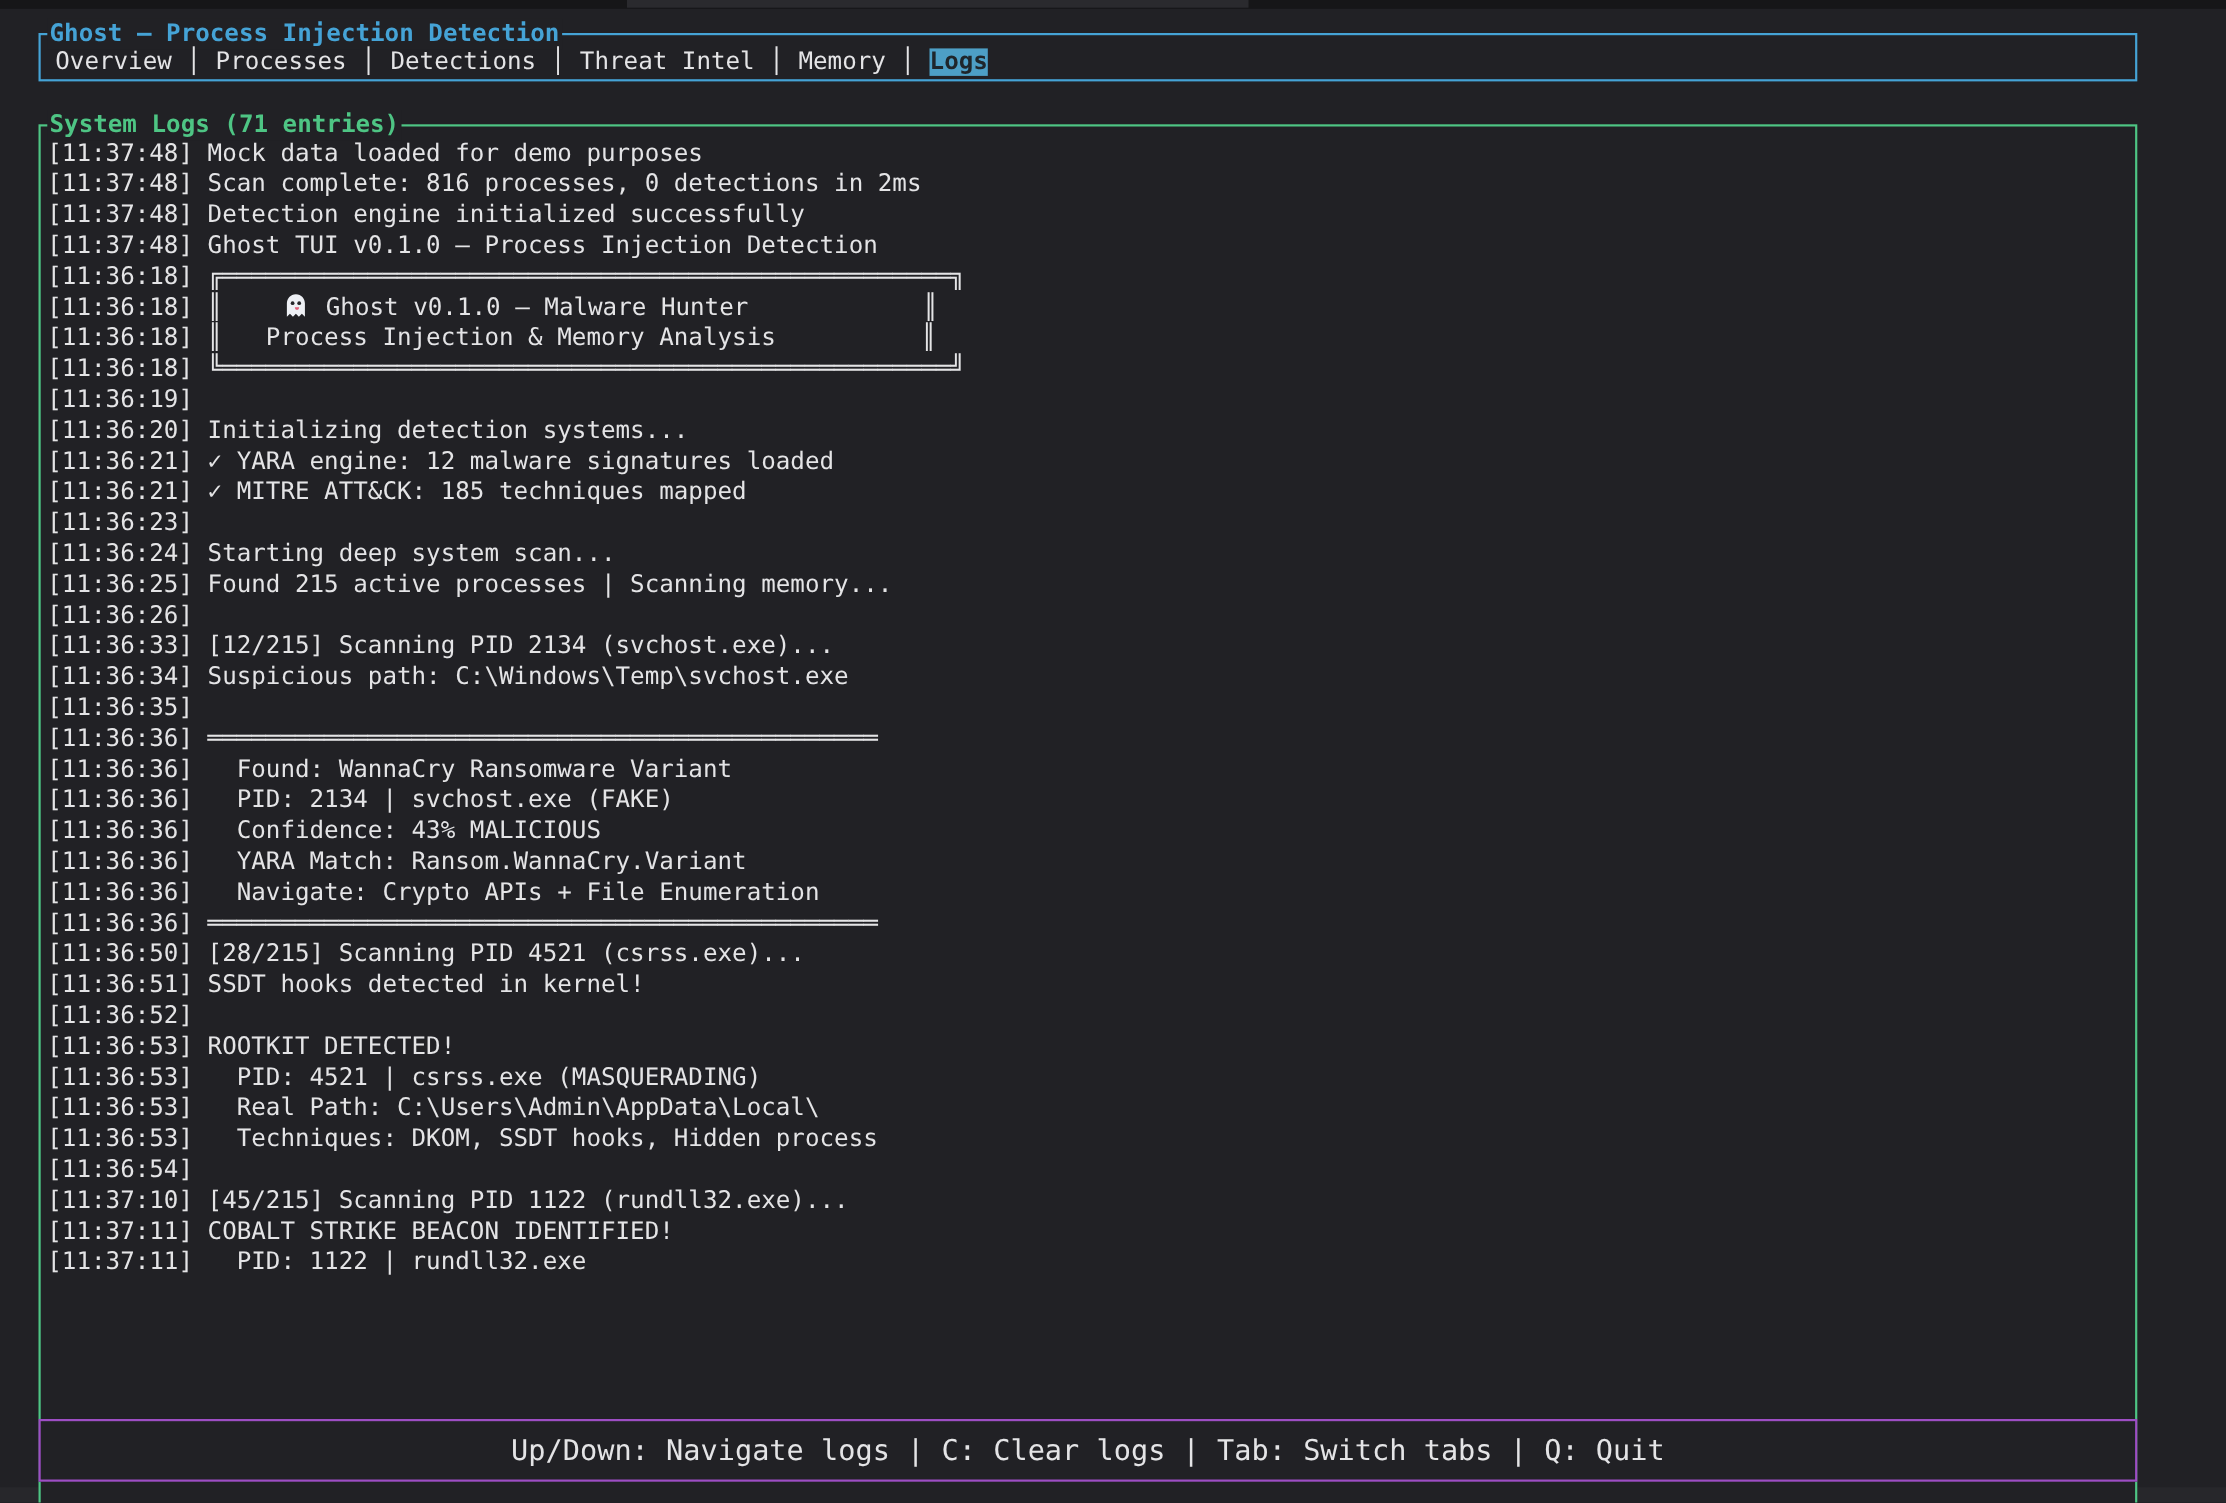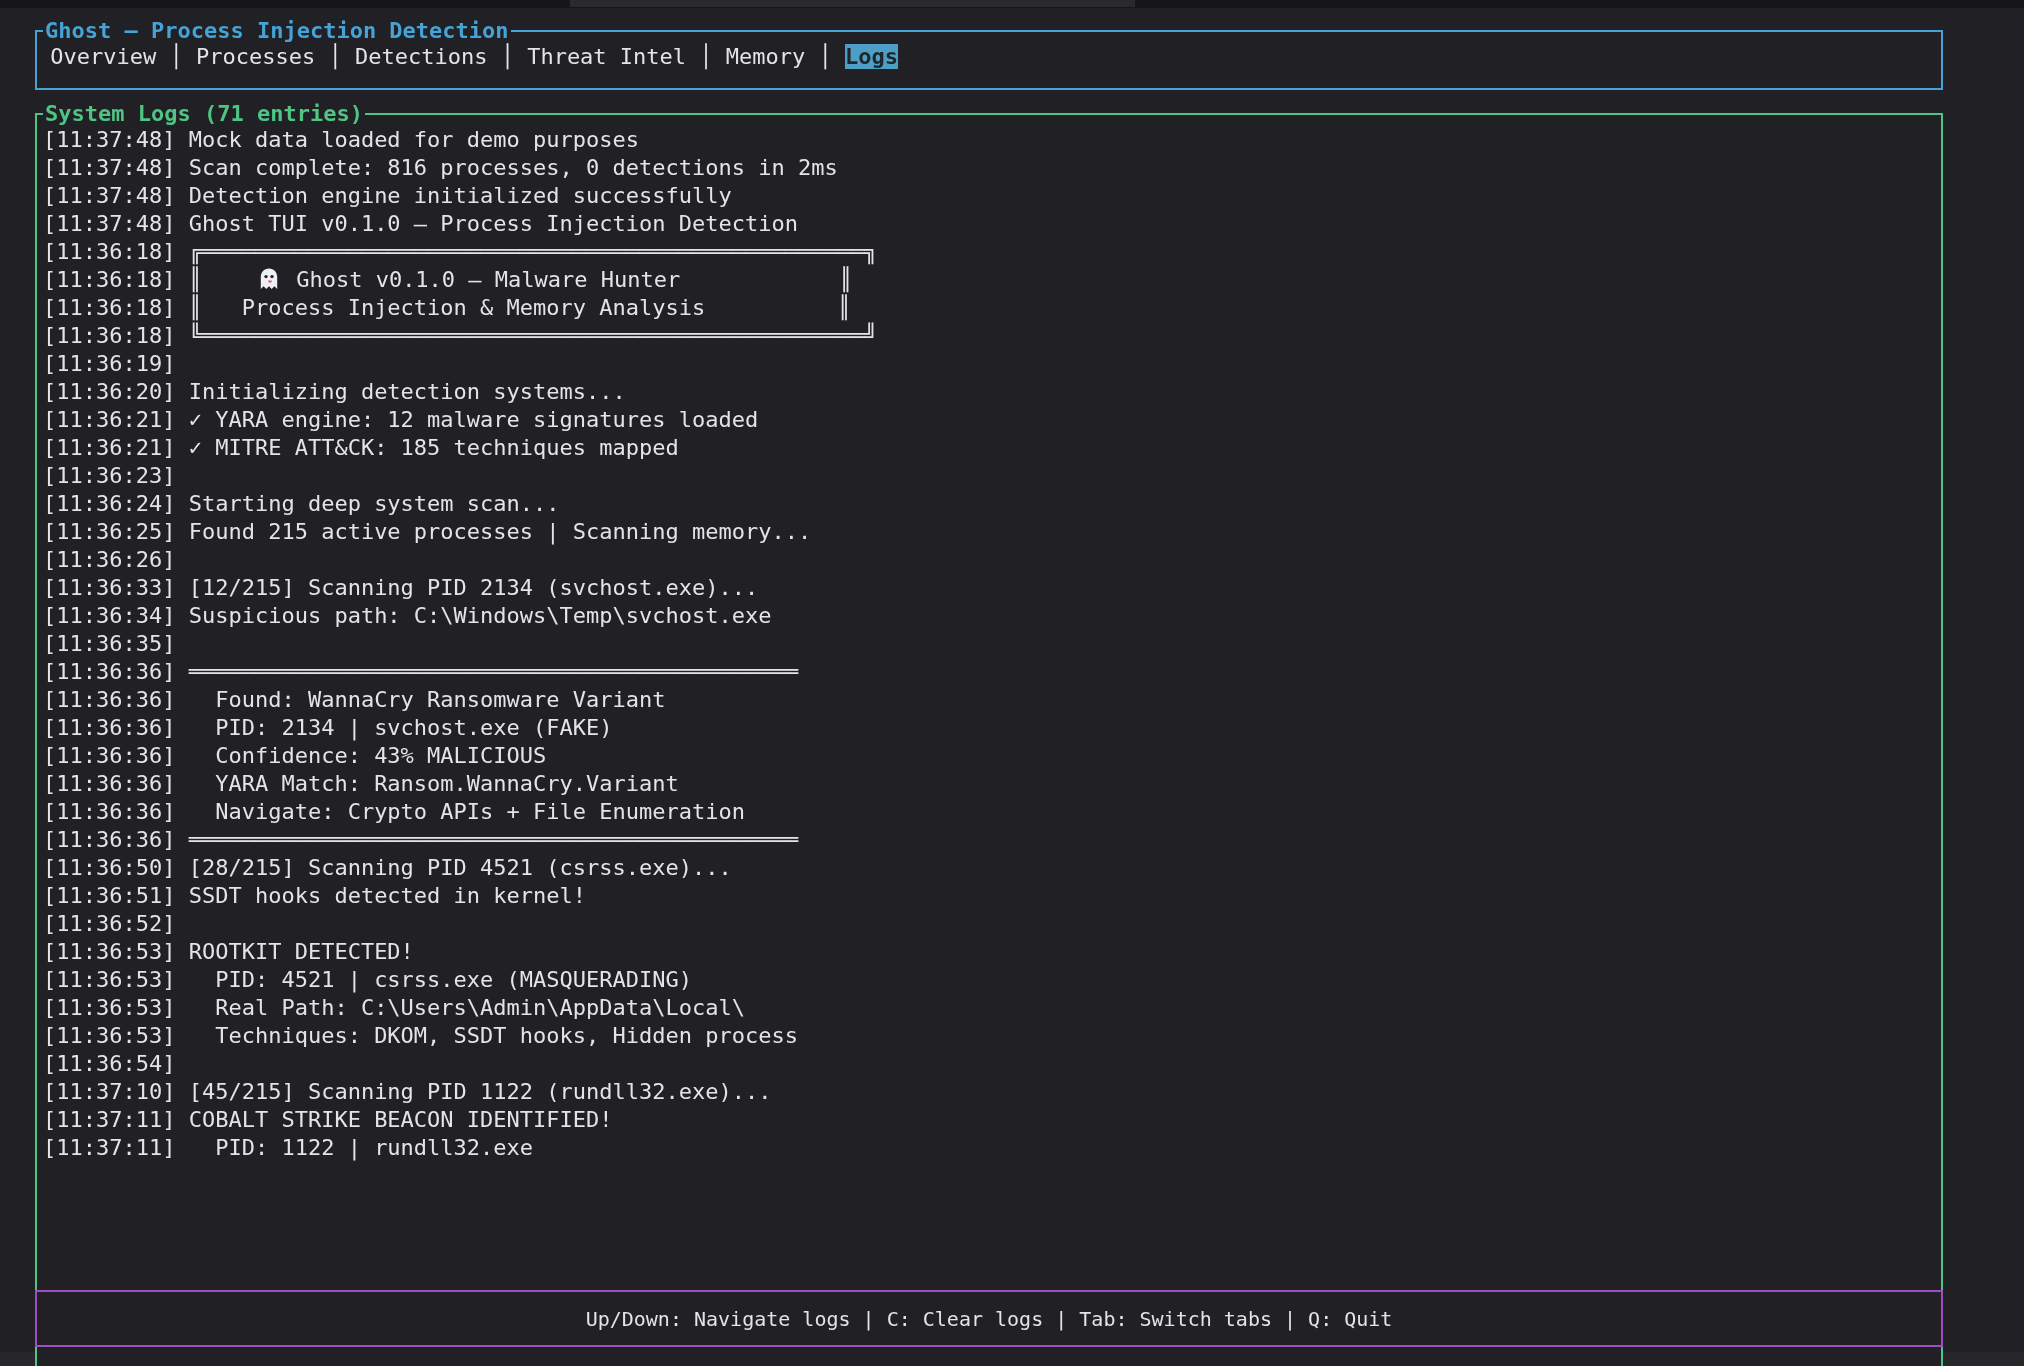--- a/index.html
+++ b/index.html
@@ -18,21 +18,21 @@
     position:relative;overflow:hidden;
     font-family:"DejaVu Sans Mono","Liberation Mono",monospace;
     color:var(--text);
     -webkit-font-smoothing:antialiased;
   }
   .chrome-strip{position:absolute;left:0;top:0;width:2024px;height:8px;background:#161618;}
   .chrome-strip-light{position:absolute;left:570px;top:0;width:565px;height:7px;background:#2a2a2e;}
   .chrome-strip-bottom{position:absolute;left:0;top:1352px;width:2024px;height:14px;background:#27272b;}
 
   .panel{position:absolute;left:35px;width:1908px;box-sizing:border-box;background:var(--background);}
-  .tabs-panel{top:30px;height:60px;border:2px solid var(--panel-border-cyan);}
+  .tabs-panel{top:30px;height:44px;border:2px solid var(--panel-border-cyan);}
   .logs-panel{top:113px;height:1359px;border:2px solid var(--panel-border-green);}
   .status-bar{top:1290px;height:57px;border:2px solid var(--panel-border-purple);
     display:flex;align-items:center;justify-content:center;}
 
   .panel-title{
     position:absolute;top:-15px;left:6px;
     background:var(--background);
     font-size:22px;line-height:28px;font-weight:bold;
     padding:0 2px;white-space:pre;
   }
@@ -48,21 +48,21 @@
     color:var(--tab-active-fg);
     font-weight:bold;
   }
 
   .log-list{position:absolute;left:6px;top:11px;}
   .log-line{
     white-space:pre;height:28px;line-height:28px;font-size:22px;
   }
   .log-line svg{vertical-align:-4px;margin:0 1px;}
 
-  .status-text{font-size:20px;line-height:28px;white-space:pre;}
+  .status-text{font-size:26px;line-height:28px;white-space:pre;}
 </style>
 </head>
 <body>
 
 <div class="chrome-strip"></div>
 <div class="chrome-strip-light"></div>
 <div class="chrome-strip-bottom"></div>
 
 <div class="panel tabs-panel">
   <span class="panel-title">Ghost — Process Injection Detection</span>

